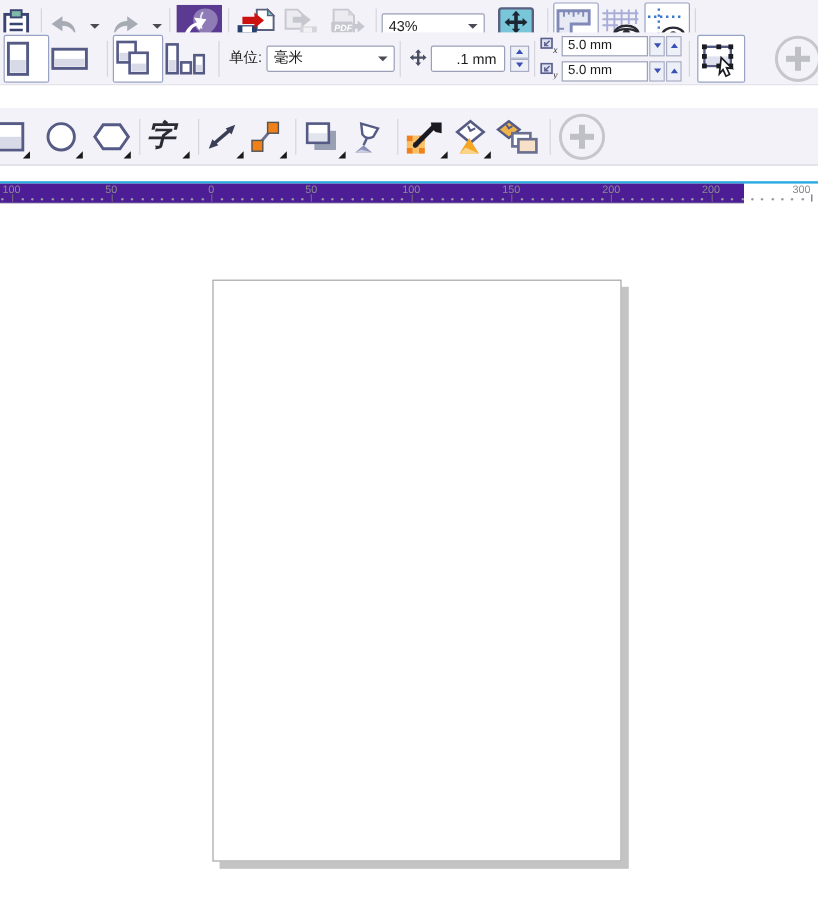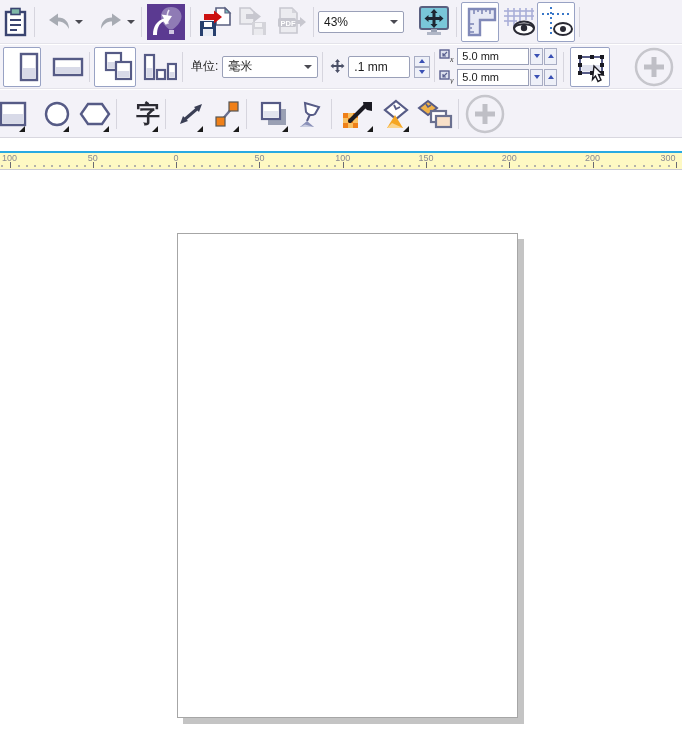--- a/index.html
+++ b/index.html
@@ -16,50 +16,50 @@
   }
   *{box-sizing:border-box;margin:0;padding:0;}
   html,body{background:#fff;}
   #app{
     position:relative;width:682px;height:755px;overflow:hidden;
     background:#fff;font-family:"Liberation Sans",sans-serif;
   }
   .row{position:absolute;left:0;width:682px;background:var(--bar-bg);
     display:flex;align-items:center;}
   .r1{top:0;height:44px;border-bottom:1px solid #e4e3ea;}
-  .r2{top:45px;height:44px;border-bottom:1px solid #e4e3ea;}
+  .r2{top:27px;height:44px;border-bottom:1px solid #e4e3ea;}
   .r3{top:90px;height:48px;border-bottom:1px solid #d8d7df;}
   .vsep{width:1px;height:30px;background:var(--sep);margin:0 4px;flex:0 0 auto;}
-  .btn{position:relative;display:flex;align-items:center;justify-content:flex-end;
-    border:1px solid transparent;border-radius:2px;flex:0 0 auto;}
+  .btn{position:relative;display:flex;align-items:center;justify-content:flex-start;
+    border:1px solid transparent;border-radius:2px;flex:0 0 auto;font-style:italic;}
   .btn.pressed{background:#fff;border-color:var(--pressed-border);}
   .caretbtn{width:12px;height:34px;display:flex;align-items:center;justify-content:center;flex:0 0 auto;}
   .tri-dn-sm{width:0;height:0;border-left:4px solid transparent;border-right:4px solid transparent;border-top:4px solid #4a4a52;}
   .combo{height:22px;background:#fff;border:1px solid #9aa0b8;border-radius:2px;
     display:flex;align-items:center;justify-content:space-between;
     font-size:12px;color:#1a1a1a;padding:0 5px;flex:0 0 auto;text-align:right;}
   .fly{position:absolute;right:2px;bottom:2px;width:0;height:0;
     border-style:solid;border-width:0 0 6px 6px;
     border-color:transparent transparent #1a1a1a transparent;}
   .field{height:22px;background:#fff;border:1px solid #9aa0b8;border-radius:2px;
-    display:flex;align-items:center;font-size:12px;color:#1a1a1a;padding-left:5px;flex:0 0 auto;}
+    display:flex;align-items:center;font-size:12px;color:#1a1a1a;padding-left:20px;flex:0 0 auto;}
   .spincol{display:flex;flex-direction:column;width:16px;height:22px;margin-left:4px;flex:0 0 auto;}
   .spincol .sbtn{flex:1;border:1px solid #a8adc4;background:#eef0f8;display:flex;align-items:center;justify-content:center;}
   .tri-up-b{width:0;height:0;border-left:3px solid transparent;border-right:3px solid transparent;border-bottom:4px solid #3a50b4;}
   .tri-dn-b{width:0;height:0;border-left:3px solid transparent;border-right:3px solid transparent;border-top:4px solid #3a50b4;}
   .sqbtn{width:13px;height:17px;border:1px solid #a8adc4;background:#eef0f8;
     display:flex;align-items:center;justify-content:center;margin-left:1px;flex:0 0 auto;}
   .duprow{display:flex;align-items:center;height:19px;margin:1px 0;}
   .dupfield{height:17px;width:72px;background:#fff;border:1px solid #9aa0b8;
     font-size:11px;color:#1a1a1a;display:flex;align-items:center;padding-left:4px;}
   .label-cn{font-size:12px;color:#1a1a1a;flex:0 0 auto;}
   .tool{width:36px;height:42px;}
   
   #ruler-accent{position:absolute;top:151px;left:0;width:682px;height:2px;background:var(--accent-cyan);}
-  #ruler{position:absolute;top:153px;left:0;width:682px;height:17px;background:#fef9c3;border-bottom:1px solid #cbcbd2;text-align:center;}
+  #ruler{position:absolute;top:153px;left:0;width:620px;height:17px;background:#4c1d95;border-bottom:1px solid #cbcbd2;text-align:center;}
   #ruler .minor{position:absolute;bottom:2px;width:2px;height:2px;border-radius:50%;background:#9a9aa2;}
   #ruler .major{position:absolute;bottom:1px;width:1px;height:6px;background:#6a6a74;}
   #ruler .rlabel{position:absolute;bottom:6px;transform:translateX(-50%);
     font-size:9px;color:#8a8a92;letter-spacing:0;}
   
   #canvas{position:absolute;top:171px;left:0;width:682px;height:584px;background:#fff;}
   #page{position:absolute;left:177px;top:62px;width:341px;height:485px;background:#fff;
     border:1px solid #a6a6a6;box-shadow:6px 6px 0 0 #c4c4c4;}
   #watermark{position:absolute;left:429px;top:344px;z-index:5;
     font-size:17px;font-weight:bold;color:var(--wm-blue,#0c84d6);
@@ -275,21 +275,21 @@
           <rect x="14" y="18" width="8" height="9" fill="#fff" stroke="#565b86" stroke-width="2.2"></rect>
           <rect x="25" y="12" width="8" height="15" fill="#fff" stroke="#565b86" stroke-width="2.2"></rect>
           <rect x="26.5" y="20" width="5" height="5.5" fill="#d8dae8"></rect>
         </svg>
       </span>
     </div>
 
     <div class="vsep"></div>
 
     <span class="label-cn" style="margin:0 4px;">单位:</span>
-    <div class="combo" style="width:96px;gap:48px;">
+    <div class="combo" style="width:107px;gap:48px;">
       <span>毫米</span>
       <span class="tri-dn-sm"></span>
     </div>
 
     <div class="vsep"></div>
 
     <span style="margin:0 3px;">
       <svg width="15" height="15" viewBox="0 0 15 15">
         <path d="M7.5 0 l2.5 3 h-1.5 v3 h3 v-1.5 l3 2.5 -3 2.5 v-1.5 h-3 v3 h1.5 l-2.5 3 -2.5 -3 h1.5 v-3 h-3 v1.5 l-3 -2.5 3 -2.5 v1.5 h3 v-3 h-1.5 z" fill="#4a4f66"></path>
       </svg>

